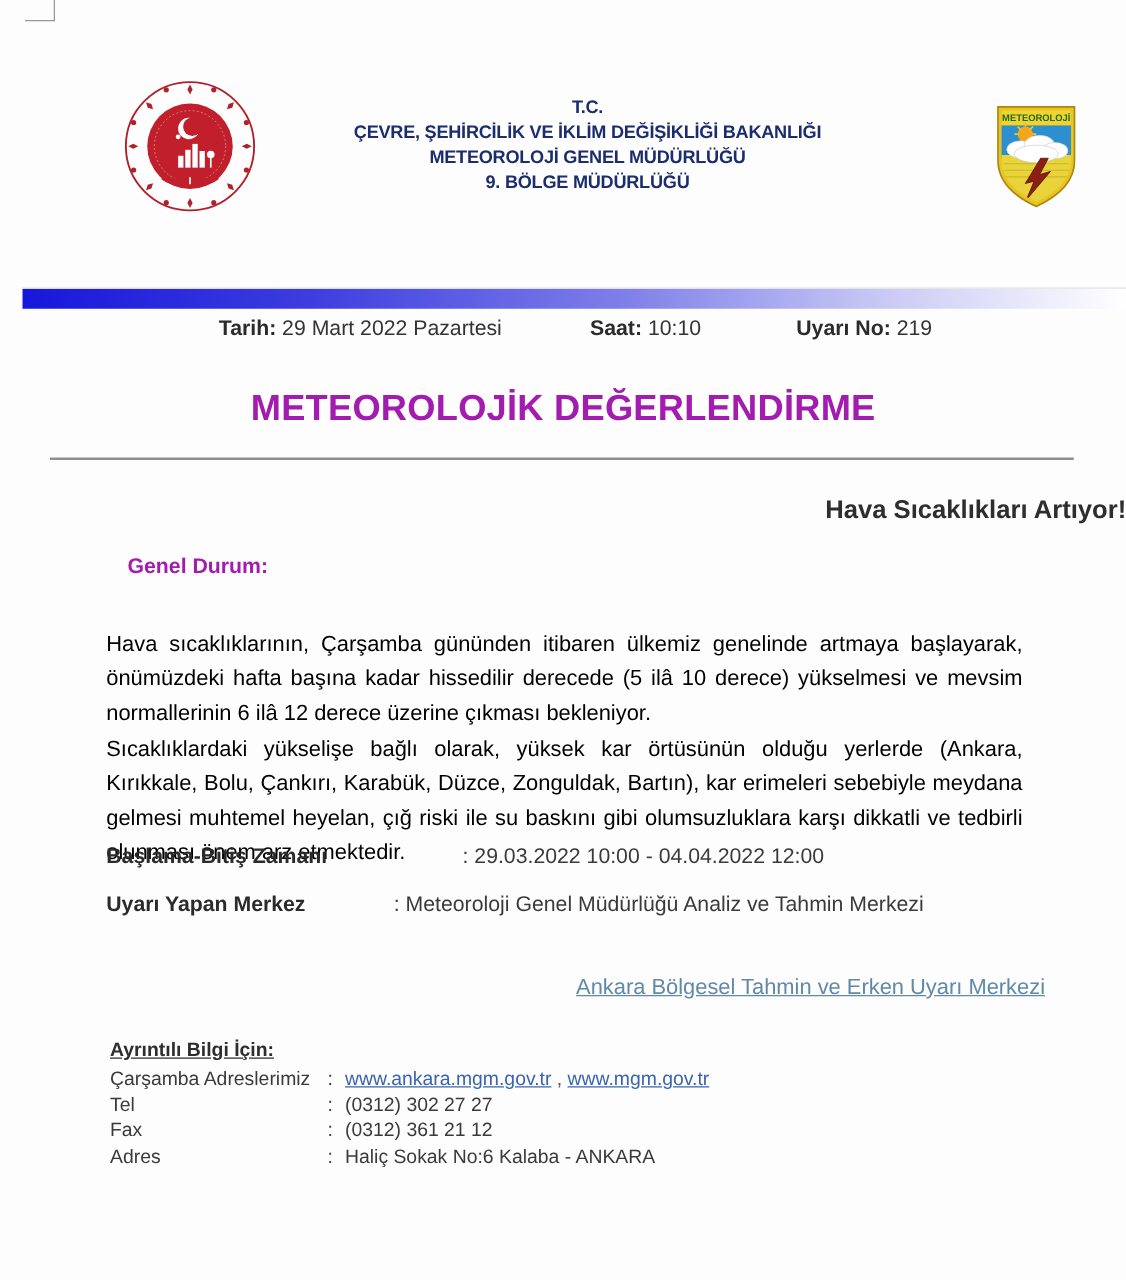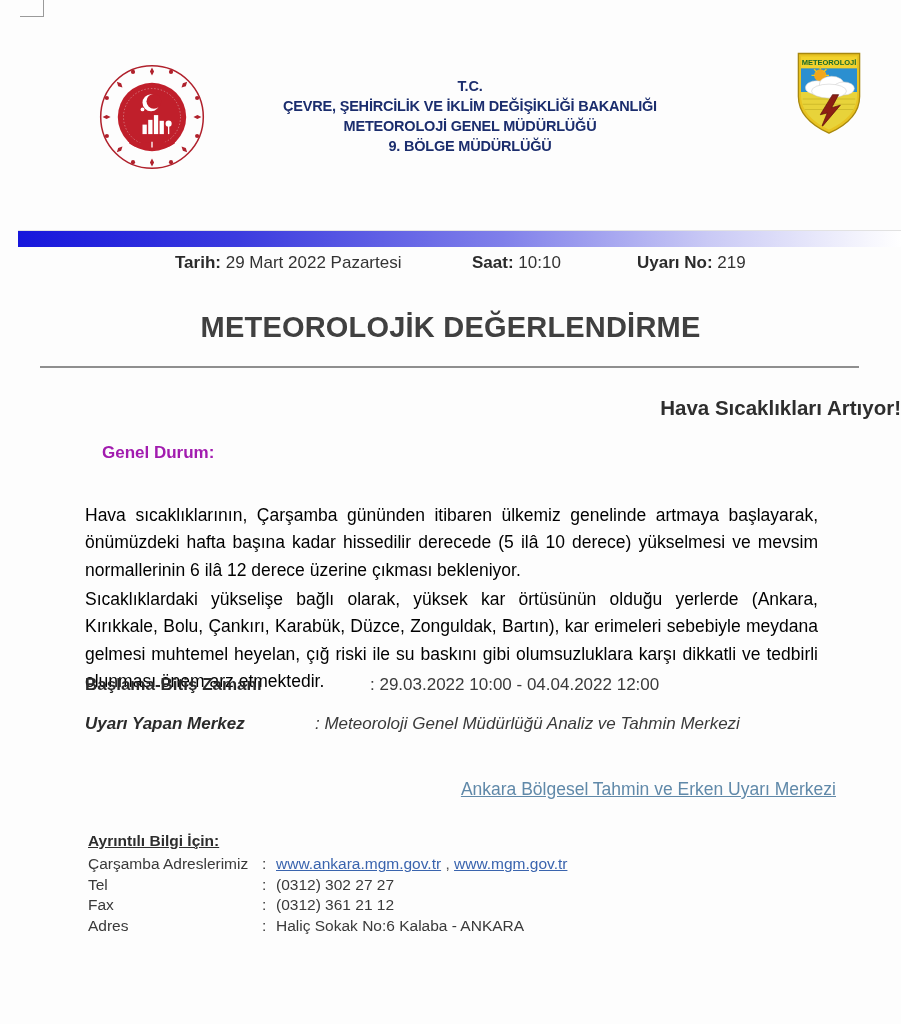--- a/index.html
+++ b/index.html
@@ -19,21 +19,21 @@
   }
   
   .header-text{
     position:absolute;left:210px;top:76px;width:520px;
     text-align:center;
     font-weight:700;font-size:14.5px;line-height:20px;
     letter-spacing:-0.2px;
     color:#1b2d6d;
   }
   .emblem{position:absolute;left:95px;top:60px;width:114px;height:114px;}
-  .shield{position:absolute;left:794px;top:48px;width:70px;height:88px;text-decoration:underline;}
+  .shield{position:absolute;left:794px;top:80px;width:70px;height:88px;text-decoration:underline;}
   
   .grad-bar{
     position:absolute;left:18px;right:0;top:230px;height:16px;
     background:linear-gradient(to right,#1717dc 0%,#3b3bdf 25%,#8080ea 55%,#c9c9f5 78%,#ffffff 100%);
     border-top:1px solid #e2e2e2;
   }
   
   .info-row{
     position:absolute;left:0;top:251px;width:901px;height:24px;
     font-size:17px;line-height:24px;white-space:nowrap;
@@ -41,21 +41,21 @@
   .info-row .seg{position:absolute;}
   .info-row b{font-weight:700;color:#2b2b2b;}
   .seg-tarih{left:175px;}
   .seg-saat{left:472px;}
   .seg-uyari{left:603px;margin-left:34px;}
   
   .main-title{
     position:absolute;left:0;top:311px;width:901px;
     text-align:center;
     font-size:29px;font-weight:700;letter-spacing:0.2px;
-    color:#404040;
+    color:#a21caf;
   }
   .divider{
     position:absolute;left:40px;right:42px;top:366px;height:0;
     border-top:2px solid #8f8f8f;
   }
   .subtitle{
     position:absolute;left:0;top:396px;width:901px;
     text-align:right;
     font-size:20.5px;font-weight:700;color:#2e2e2e;
   }
@@ -70,21 +70,21 @@
     text-align:justify;color:#000000;
   }
   .para-1{top:484px;}
   .para-2{top:568px;}
   
   .detail-row{position:absolute;left:85px;width:760px;height:24px;font-size:17px;}
   .detail-row .lbl{font-weight:700;color:#2b2b2b;}
   .detail-row .val{position:absolute;top:0;color:#3a3a3a;white-space:nowrap;}
   .detail-1{top:675px;}
   .detail-1 .val{left:285px;}
-  .detail-2{top:714px;font-style:italic;}
+  .detail-2{top:714px;}
   .detail-2 .val{left:230px;}
   
   .sig-link{
     position:absolute;right:65px;top:779px;
     font-size:17.5px;color:#6089a9;text-decoration:underline;
     white-space:nowrap;cursor:pointer;
   }
   
   .footer-heading{
     position:absolute;left:88px;top:832px;

